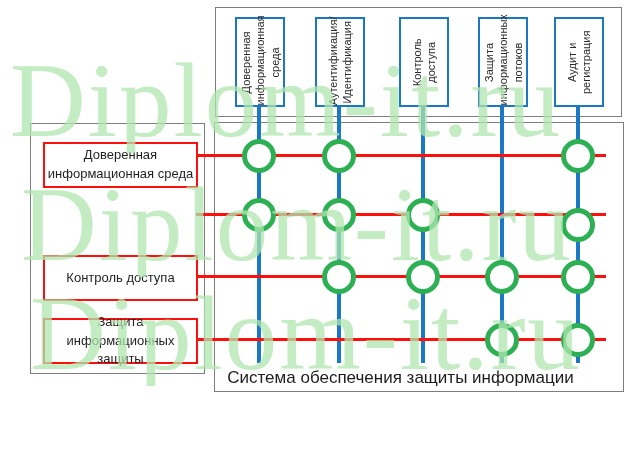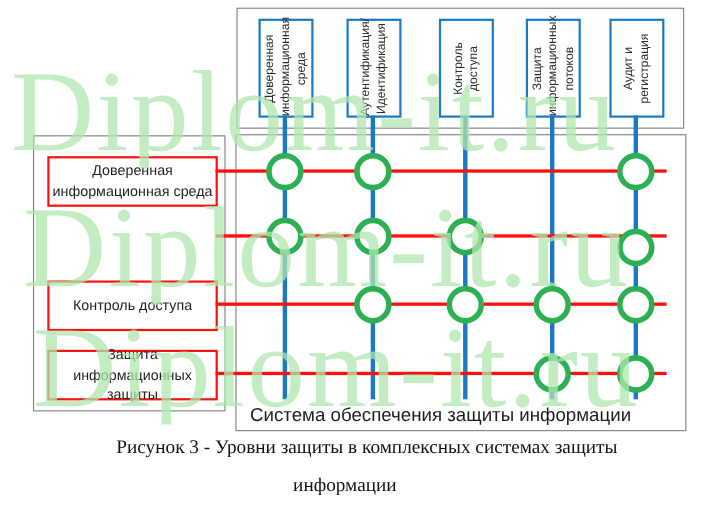--- a/index.html
+++ b/index.html
@@ -132,22 +132,18 @@
       <div class="node" style="left: 322px; top: 260px;"></div>
       <div class="node" style="left: 406px; top: 260px;"></div>
       <div class="node" style="left: 485px; top: 260px;"></div>
       <div class="node" style="left: 561px; top: 260px;"></div>
       <div class="node" style="left: 485px; top: 323px;"></div>
       <div class="node" style="left: 561px; top: 323px;"></div>
     </div>
 
   <div id="grid-label">Система обеспечения защиты информации</div>
 
-  <div id="caption">
-    <div class="cap1">Рисунок 3 - Уровни защиты в комплексных системах защиты</div>
-    <div class="cap2">информации</div>
-  </div>
 
   <div class="wm wm1">Diplom-it.ru</div>
   <div class="wm wm2">Diplom-it.ru</div>
   <div class="wm wm3">Diplom-it.ru</div>
 
 </div>
 
 </body></html>

